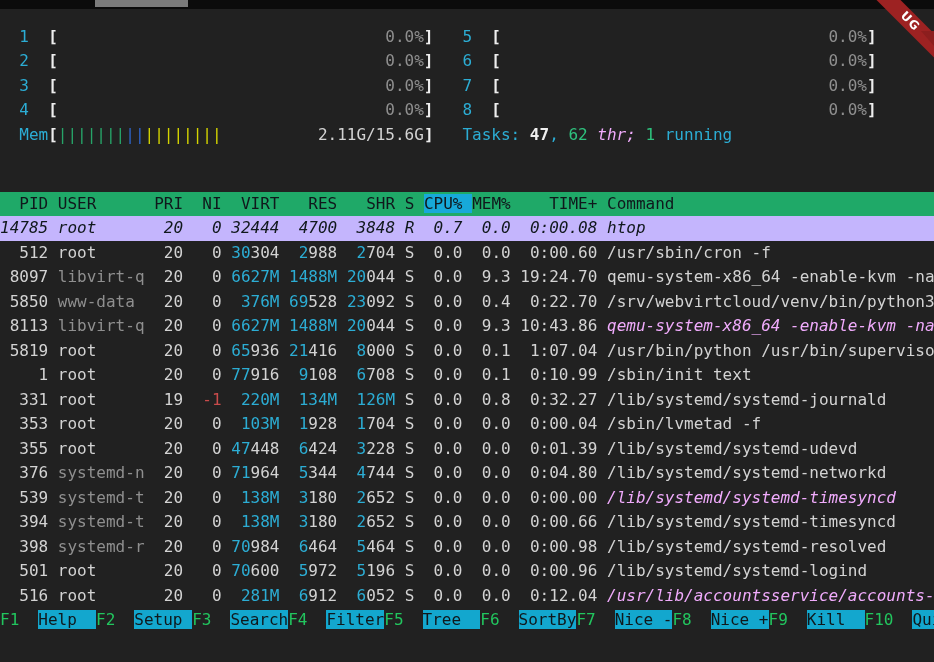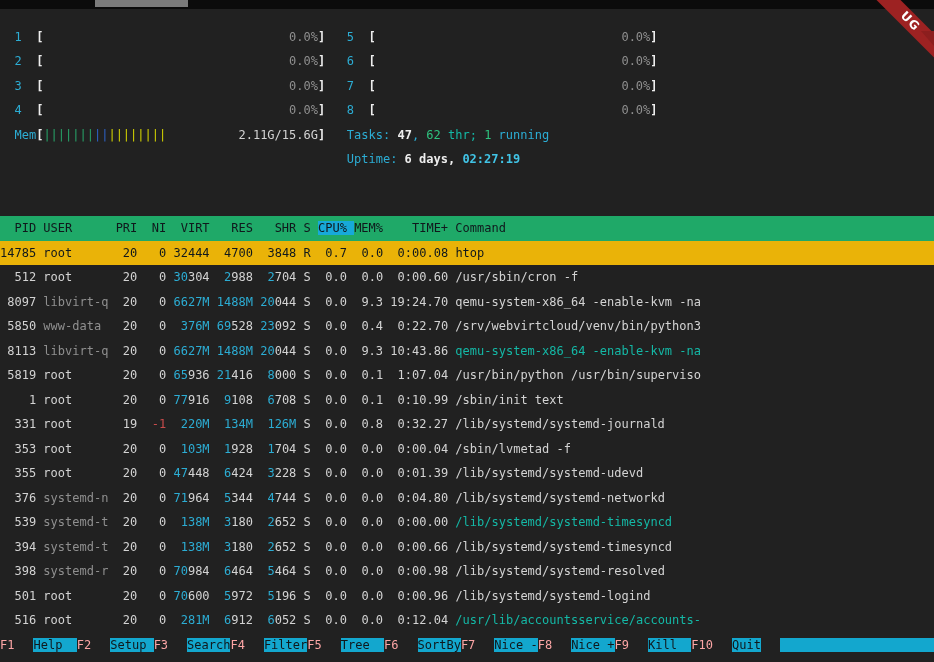--- a/index.html
+++ b/index.html
@@ -3,43 +3,43 @@
 <meta charset="utf-8">
 <style>
   html,body{margin:0;padding:0;}
   body{
     width:934px;height:662px;overflow:hidden;position:relative;
     background:#212121;
     font-family:"DejaVu Sans Mono", monospace;
   }
   #term{
     position:absolute;left:0;top:0;width:934px;height:662px;
-    font-size:12px;line-height:24.52px;
+    font-size:16px;line-height:24.52px;
   }
   .trow{height:24.52px;white-space:pre;width:934px;overflow:hidden;}
   .trow span{white-space:pre;}
   
   .c-w   {color:#d3d3d3;}
   .c-wb  {color:#eeeeee;font-weight:bold;}
   .c-dim {color:#8f8f8f;}
   .c-cy  {color:#2cadd4;}
   .c-cyb {color:#41c4e6;font-weight:bold;}
-  .c-gn  {color:#14b8a6;}
+  .c-gn  {color:#f0abfc;font-style:italic;}
   .c-gnb {color:#2ec27e;font-weight:normal;}
   .c-red {color:#c84b4b;}
   .bar-g {color:#27a468;}
   .bar-b {color:#2d63c8;}
   .bar-y {color:#d4d400;}
   .hdr   {background:#1fa968;margin-top:20px;}
   .hdr span{color:#10181c;}
   .sortcell{background:#17a9d9 !important;}
-  .selrow{background:#eab308;}
+  .selrow{background:#c4b5fd;font-style:italic;}
   .selrow span{color:#10181c !important;font-weight:normal !important;}
   .fkeylbl{background:#13a7ce;color:#10181c;margin-left:19px;}
-  .fkeykey{color:#fca5a5;}
+  .fkeykey{color:#22c55e;}
   
   .topstrip{position:absolute;left:0;top:0;width:934px;height:9px;background:#0b0b0b;}
   .toptab{position:absolute;left:95px;top:0;width:93px;height:7px;background:#7b7b7b;}
   
   .ribbonwrap{position:absolute;right:0;top:0;width:80px;height:70px;overflow:hidden;pointer-events:none;}
   .ribbon{
     position:absolute;top:13px;right:-26px;width:100px;height:17px;
     background:#9d2222;transform:rotate(45deg);
     text-align:center;color:#ffffff;
     font-family:"DejaVu Sans", sans-serif;font-size:12px;font-weight:bold;line-height:17px;letter-spacing:1px;
@@ -52,21 +52,20 @@
 </head>
 <body>
 
 <div id="term">
     <div class="trow"></div>
     <div class="trow"><span>  </span><span class="c-cy">1</span><span>  </span><span class="c-wb">[</span><span>                                  </span><span class="c-dim">0.0%</span><span class="c-wb">]</span><span>   </span><span class="c-cy">5</span><span>  </span><span class="c-wb">[</span><span>                                  </span><span class="c-dim">0.0%</span><span class="c-wb">]</span></div>
     <div class="trow"><span>  </span><span class="c-cy">2</span><span>  </span><span class="c-wb">[</span><span>                                  </span><span class="c-dim">0.0%</span><span class="c-wb">]</span><span>   </span><span class="c-cy">6</span><span>  </span><span class="c-wb">[</span><span>                                  </span><span class="c-dim">0.0%</span><span class="c-wb">]</span></div>
     <div class="trow"><span>  </span><span class="c-cy">3</span><span>  </span><span class="c-wb">[</span><span>                                  </span><span class="c-dim">0.0%</span><span class="c-wb">]</span><span>   </span><span class="c-cy">7</span><span>  </span><span class="c-wb">[</span><span>                                  </span><span class="c-dim">0.0%</span><span class="c-wb">]</span></div>
     <div class="trow"><span>  </span><span class="c-cy">4</span><span>  </span><span class="c-wb">[</span><span>                                  </span><span class="c-dim">0.0%</span><span class="c-wb">]</span><span>   </span><span class="c-cy">8</span><span>  </span><span class="c-wb">[</span><span>                                  </span><span class="c-dim">0.0%</span><span class="c-wb">]</span></div>
     <div class="trow"><span>  </span><span class="c-cy">Mem</span><span class="c-wb">[</span><span class="bar-g">|||||||</span><span class="bar-b">||</span><span class="bar-y">||||||||</span><span>          </span><span class="c-w">2.11G/15.6G</span><span class="c-wb">]</span><span>   </span><span class="c-cy">Tasks: </span><span class="c-wb">47</span><span class="c-cy">, </span><span class="c-gnb">62</span><span class="c-gn"> thr; </span><span class="c-gnb">1</span><span class="c-cy"> running</span></div>
-    <div class="trow"><span>                                                </span><span class="c-cy">Uptime: </span><span class="c-wb">6 days, </span><span class="c-cyb">02:27:19</span></div>
     <div class="trow"></div>
     <div class="trow hdr"><span>  PID</span><span> </span><span>USER     </span><span> </span><span>PRI</span><span> </span><span> NI</span><span> </span><span> VIRT</span><span> </span><span>  RES</span><span> </span><span>  SHR</span><span> </span><span>S</span><span> </span><span class="sortcell">CPU% </span><span>MEM%</span><span> </span><span>   TIME+</span><span> </span><span>Command</span></div>
     <div class="trow selrow"><span class="c-w">14785</span><span> </span><span class="c-w">root     </span><span> </span><span class="c-w"> 20</span><span> </span><span class="c-w">  0</span><span> </span><span class="c-cy">32</span><span class="c-w">444</span><span> </span><span class="c-cy"> 4</span><span class="c-w">700</span><span> </span><span class="c-cy"> 3</span><span class="c-w">848</span><span> </span><span class="c-w">R</span><span> </span><span class="c-w"> 0.7</span><span> </span><span class="c-w"> 0.0</span><span> </span><span class="c-w"> 0:00.08</span><span> </span><span class="c-w">htop</span></div>
     <div class="trow"><span class="c-w">  512</span><span> </span><span class="c-w">root     </span><span> </span><span class="c-w"> 20</span><span> </span><span class="c-w">  0</span><span> </span><span class="c-cy">30</span><span class="c-w">304</span><span> </span><span class="c-cy"> 2</span><span class="c-w">988</span><span> </span><span class="c-cy"> 2</span><span class="c-w">704</span><span> </span><span class="c-w">S</span><span> </span><span class="c-w"> 0.0</span><span> </span><span class="c-w"> 0.0</span><span> </span><span class="c-w"> 0:00.60</span><span> </span><span class="c-w">/usr/sbin/cron -f</span></div>
     <div class="trow"><span class="c-w"> 8097</span><span> </span><span class="c-dim">libvirt-q</span><span> </span><span class="c-w"> 20</span><span> </span><span class="c-w">  0</span><span> </span><span class="c-cy">6627M</span><span> </span><span class="c-cy">1488M</span><span> </span><span class="c-cy">20</span><span class="c-w">044</span><span> </span><span class="c-w">S</span><span> </span><span class="c-w"> 0.0</span><span> </span><span class="c-w"> 9.3</span><span> </span><span class="c-w">19:24.70</span><span> </span><span class="c-w">qemu-system-x86_64 -enable-kvm -na</span></div>
     <div class="trow"><span class="c-w"> 5850</span><span> </span><span class="c-dim">www-data </span><span> </span><span class="c-w"> 20</span><span> </span><span class="c-w">  0</span><span> </span><span class="c-cy"> 376M</span><span> </span><span class="c-cy">69</span><span class="c-w">528</span><span> </span><span class="c-cy">23</span><span class="c-w">092</span><span> </span><span class="c-w">S</span><span> </span><span class="c-w"> 0.0</span><span> </span><span class="c-w"> 0.4</span><span> </span><span class="c-w"> 0:22.70</span><span> </span><span class="c-w">/srv/webvirtcloud/venv/bin/python3</span></div>
     <div class="trow"><span class="c-w"> 8113</span><span> </span><span class="c-dim">libvirt-q</span><span> </span><span class="c-w"> 20</span><span> </span><span class="c-w">  0</span><span> </span><span class="c-cy">6627M</span><span> </span><span class="c-cy">1488M</span><span> </span><span class="c-cy">20</span><span class="c-w">044</span><span> </span><span class="c-w">S</span><span> </span><span class="c-w"> 0.0</span><span> </span><span class="c-w"> 9.3</span><span> </span><span class="c-w">10:43.86</span><span> </span><span class="c-gn">qemu-system-x86_64 -enable-kvm -na</span></div>
     <div class="trow"><span class="c-w"> 5819</span><span> </span><span class="c-w">root     </span><span> </span><span class="c-w"> 20</span><span> </span><span class="c-w">  0</span><span> </span><span class="c-cy">65</span><span class="c-w">936</span><span> </span><span class="c-cy">21</span><span class="c-w">416</span><span> </span><span class="c-cy"> 8</span><span class="c-w">000</span><span> </span><span class="c-w">S</span><span> </span><span class="c-w"> 0.0</span><span> </span><span class="c-w"> 0.1</span><span> </span><span class="c-w"> 1:07.04</span><span> </span><span class="c-w">/usr/bin/python /usr/bin/superviso</span></div>
     <div class="trow"><span class="c-w">    1</span><span> </span><span class="c-w">root     </span><span> </span><span class="c-w"> 20</span><span> </span><span class="c-w">  0</span><span> </span><span class="c-cy">77</span><span class="c-w">916</span><span> </span><span class="c-cy"> 9</span><span class="c-w">108</span><span> </span><span class="c-cy"> 6</span><span class="c-w">708</span><span> </span><span class="c-w">S</span><span> </span><span class="c-w"> 0.0</span><span> </span><span class="c-w"> 0.1</span><span> </span><span class="c-w"> 0:10.99</span><span> </span><span class="c-w">/sbin/init text</span></div>
     <div class="trow"><span class="c-w">  331</span><span> </span><span class="c-w">root     </span><span> </span><span class="c-w"> 19</span><span> </span><span class="c-red"> -1</span><span> </span><span class="c-cy"> 220M</span><span> </span><span class="c-cy"> 134M</span><span> </span><span class="c-cy"> 126M</span><span> </span><span class="c-w">S</span><span> </span><span class="c-w"> 0.0</span><span> </span><span class="c-w"> 0.8</span><span> </span><span class="c-w"> 0:32.27</span><span> </span><span class="c-w">/lib/systemd/systemd-journald</span></div>

